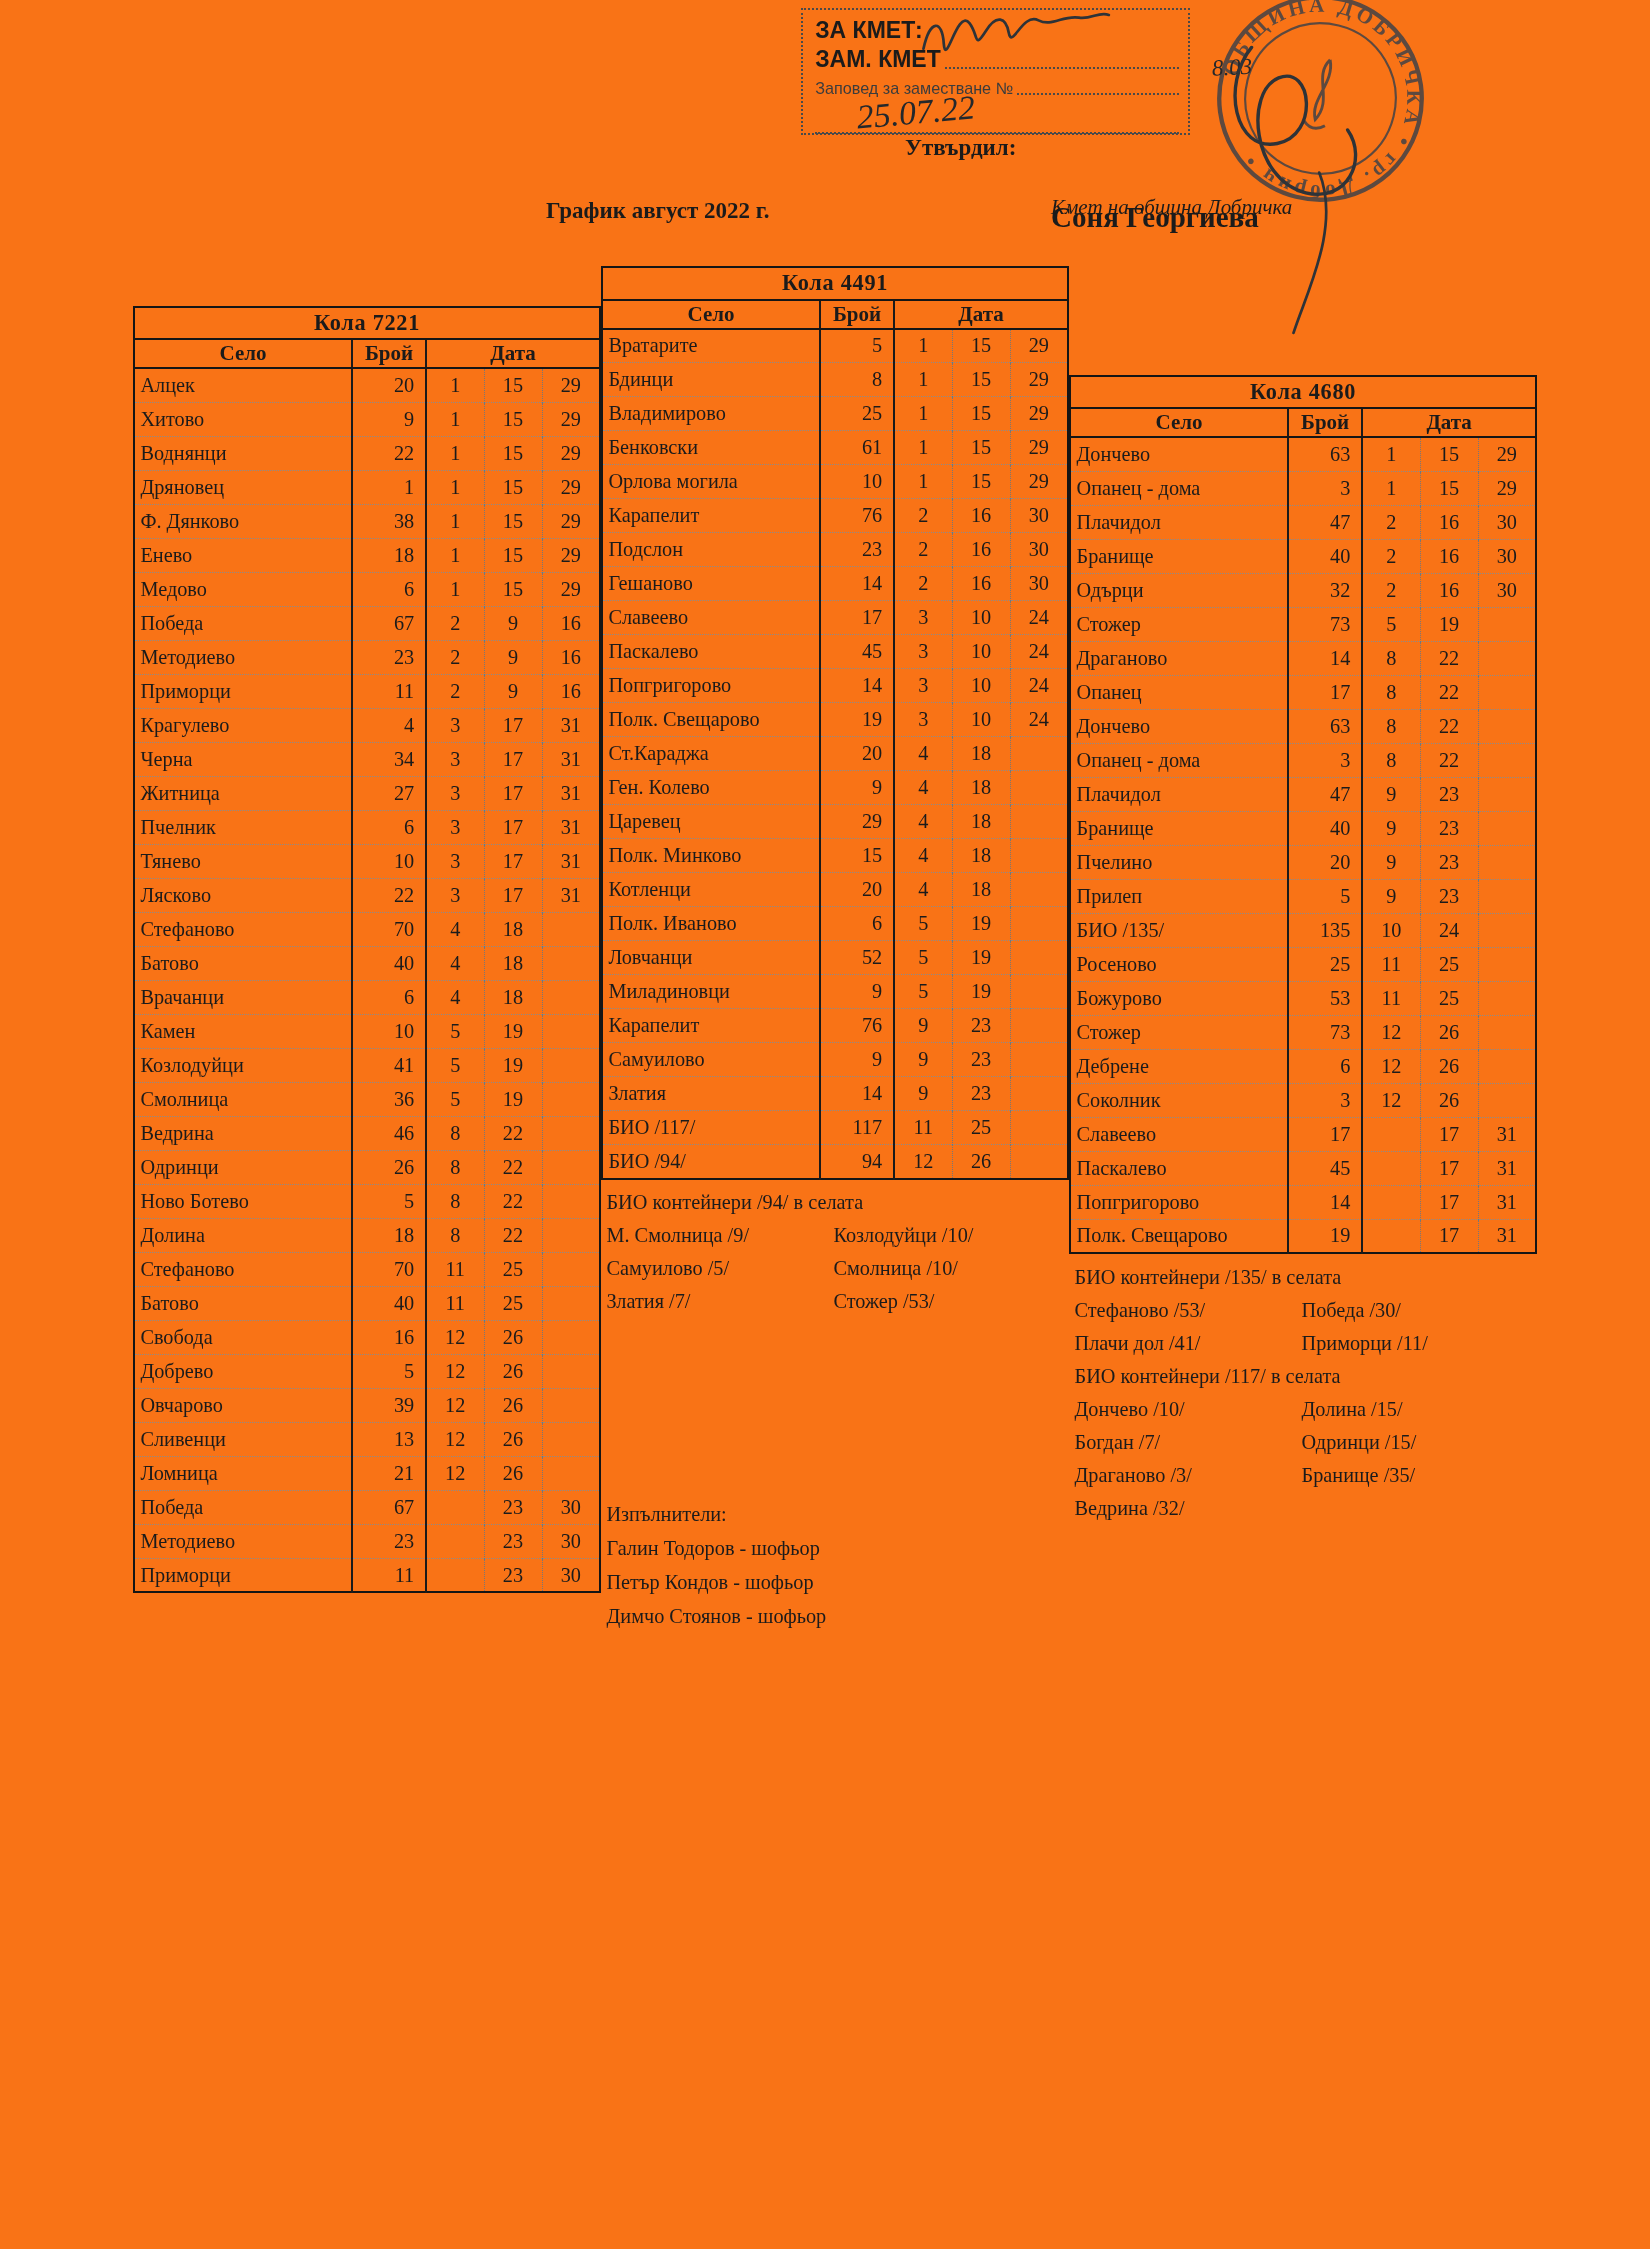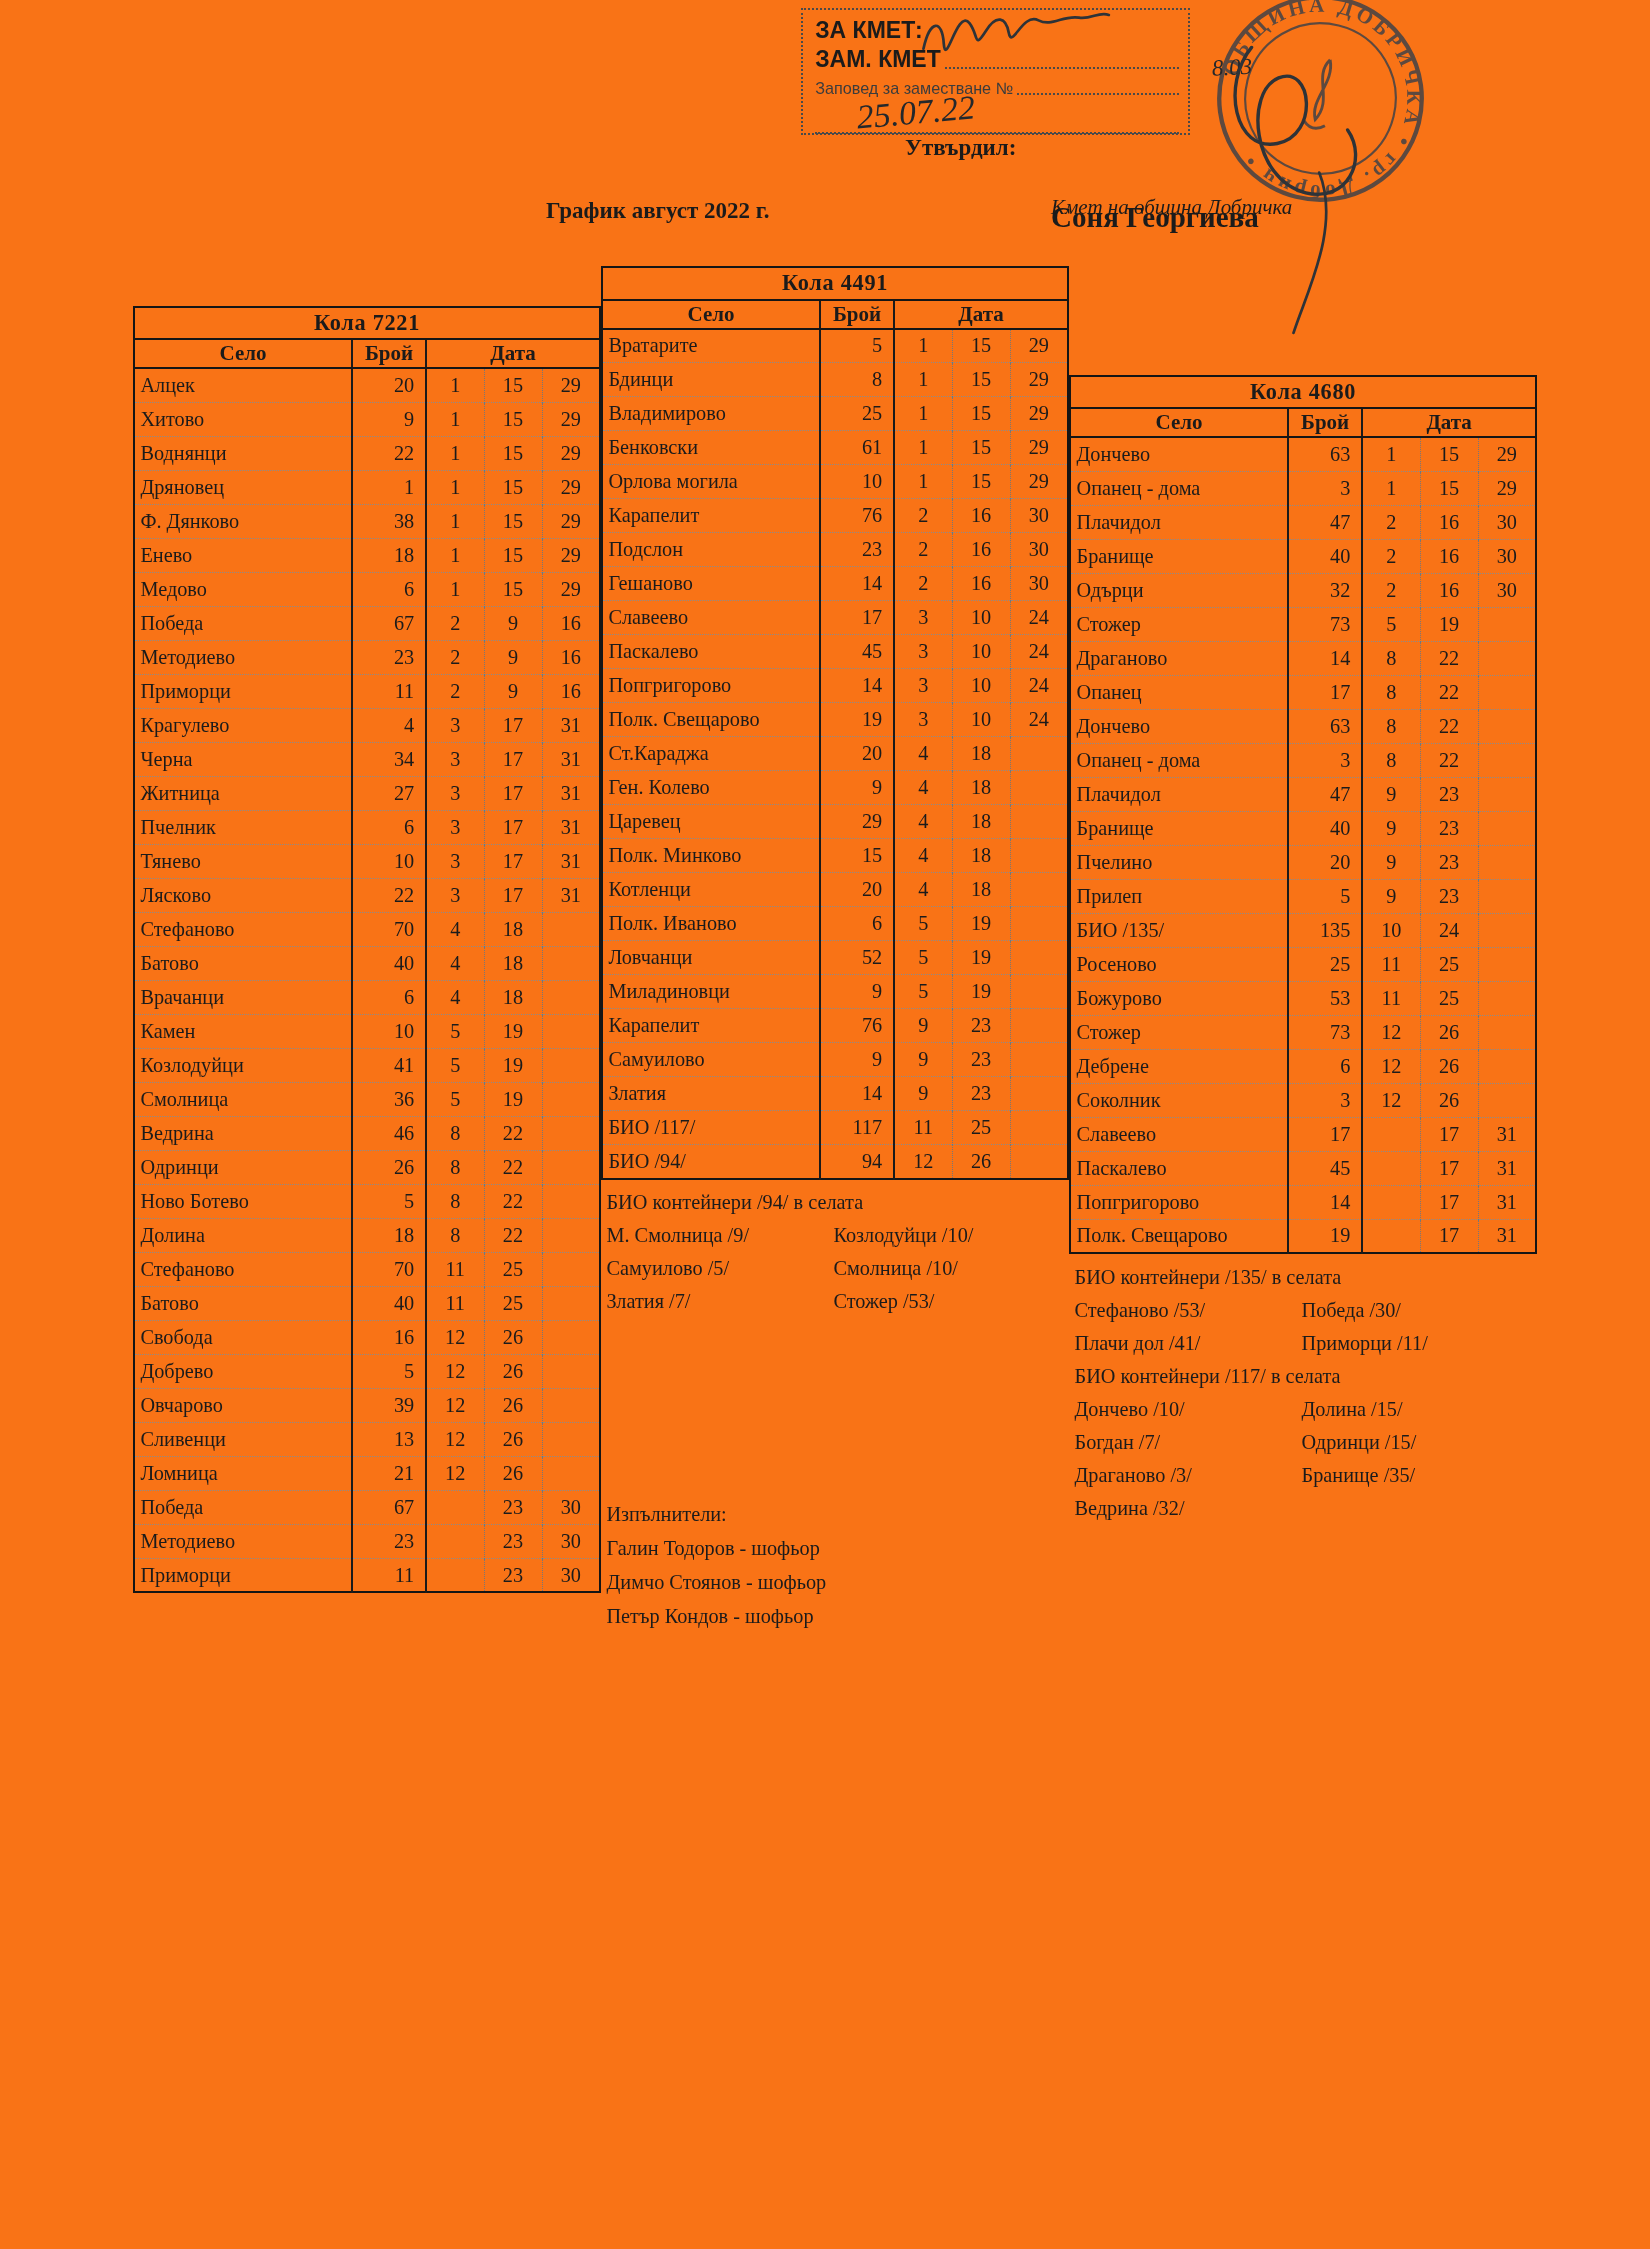--- a/index.html
+++ b/index.html
@@ -579,22 +579,22 @@
       </table>
       <div class="notes">
           <div class="note-line full">БИО контейнери /94/ в селата</div>
           <div class="note-line"><span class="nl">М. Смолница /9/</span><span class="nr">Козлодуйци /10/</span></div>
           <div class="note-line"><span class="nl">Самуилово /5/</span><span class="nr">Смолница /10/</span></div>
           <div class="note-line"><span class="nl">Златия /7/</span><span class="nr">Стожер /53/</span></div>
         </div>
       <div class="executors">
           <div>Изпълнители:</div>
           <div>Галин Тодоров - шофьор</div>
+          <div>Петър Кондов - шофьор</div>
           <div>Димчо Стоянов - шофьор</div>
-          <div>Петър Кондов - шофьор</div>
         </div>
     </div>
 
     <div class="section">
       <table class="grid">
         <colgroup>
             <col class="w-name">
             <col class="w-broy">
             <col class="w-date">
             <col class="w-date">

